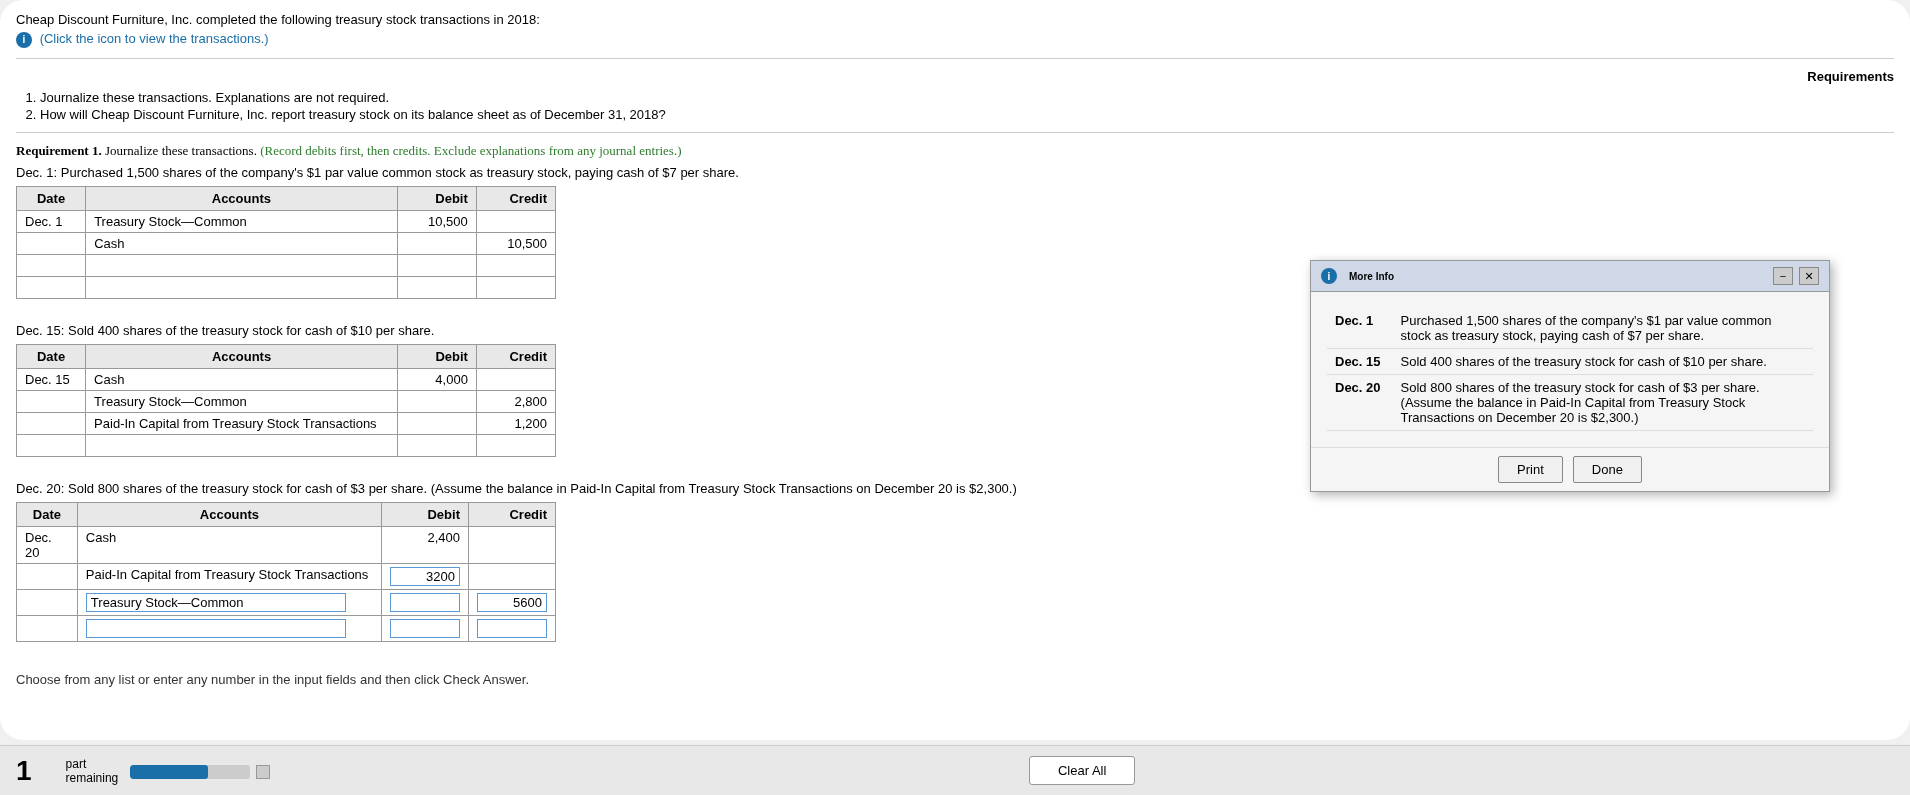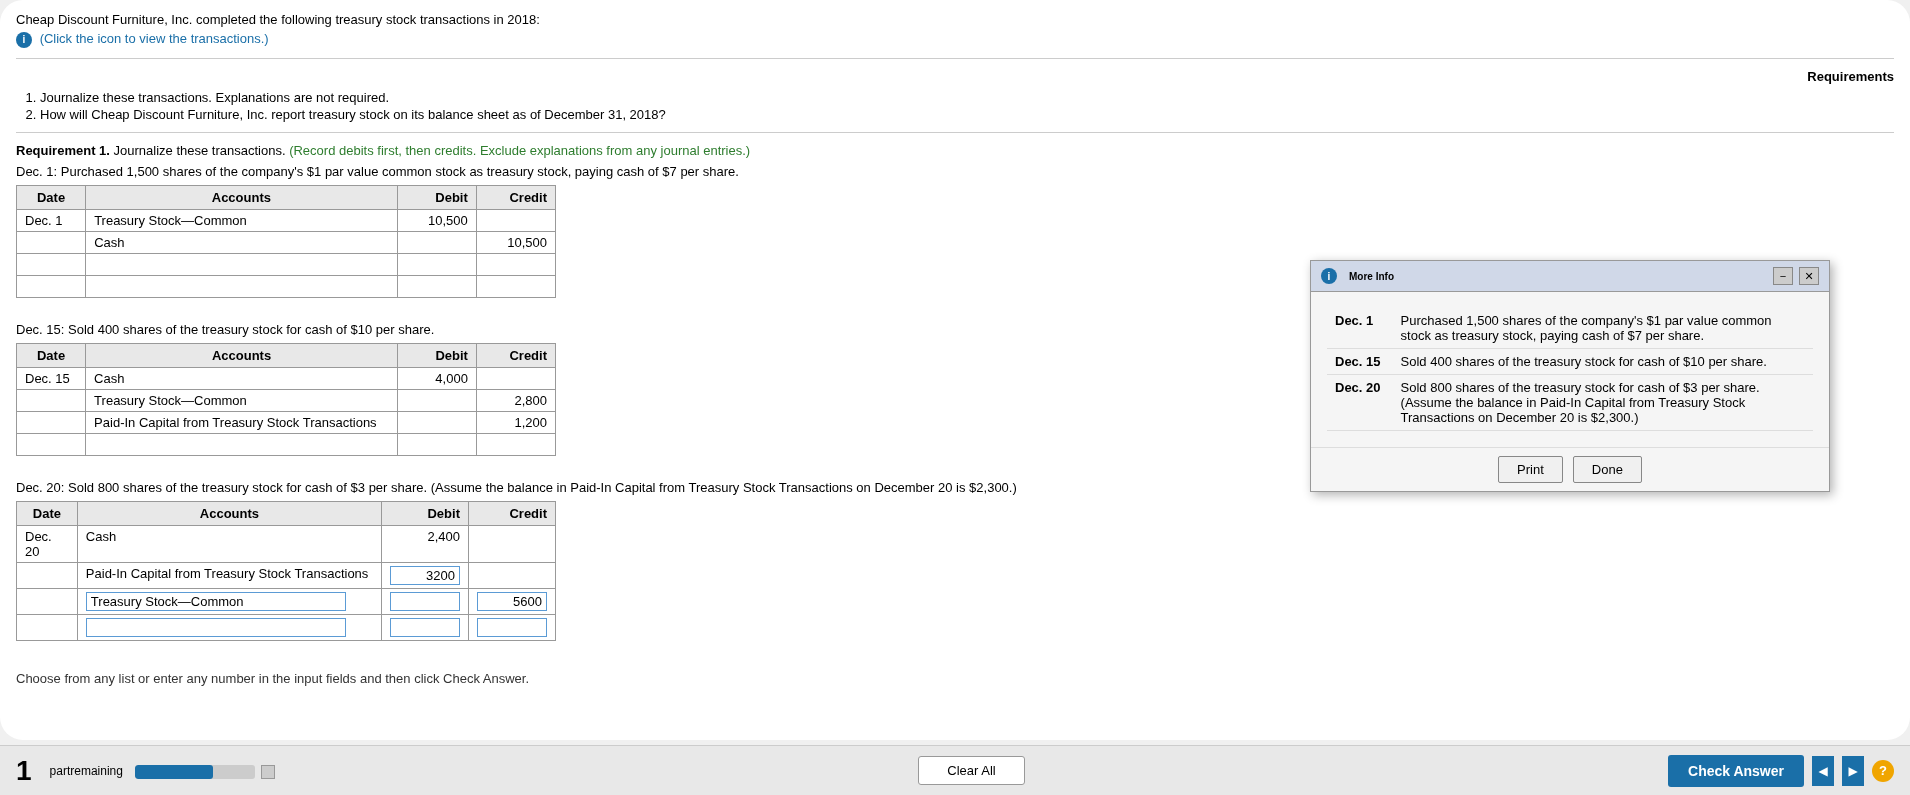--- a/index.html
+++ b/index.html
@@ -21,21 +21,21 @@
     .info-icon {
       display: inline-flex; align-items: center; justify-content: center;
       width: 16px; height: 16px; border-radius: 50%;
       background: #1a6fa8; color: #fff; font-size: 10px; font-weight: bold;
       margin-right: 4px; vertical-align: middle; cursor: pointer;
     }
     .requirements { margin-top: 10px; margin-bottom: 6px; font-weight: bold; text-align: right; }
     .req-list { padding-left: 24px; }
     .req-list li { margin-bottom: 2px; }
     .section-divider { border: none; border-top: 1px solid #ccc; margin: 10px 0; }
-    .req-header { margin: 8px 0 0 0; }
+    .req-header { margin: 8px 0 0 0; font-family: Liberation Serif, serif; }
     .req-header strong { font-weight: bold; }
     .req-header .instruction { color: #2e7d2e; }
     .transaction-desc { margin: 6px 0 6px 0; font-size: 13px; }
     .journal-table {
       border-collapse: collapse;
       width: 540px;
       margin-bottom: 24px;
     }
     .journal-table th {
       border: 1px solid #999;
@@ -75,21 +75,21 @@
       bottom: 0; left: 0; right: 0;
       height: 50px;
       background: #e8e8e8;
       border-top: 1px solid #ccc;
       display: flex;
       align-items: center;
       padding: 0 16px;
       justify-content: space-between;
     }
     .bottom-left { display: flex; align-items: center; gap: 12px; }
-    .part-info { display: flex; flex-direction: row; align-items: flex-start; }
+    .part-info { display: flex; flex-direction: column; align-items: flex-start; margin-left: 16px; }
     .part-label { font-size: 12px; }
     .progress-container { display: flex; align-items: center; gap: 6px; margin-top: 2px; }
     .progress-bar-bg {
       width: 120px; height: 14px;
       background: #ccc; border-radius: 3px; overflow: hidden;
     }
     .progress-bar-fill {
       height: 100%; background: #1a6fa8; border-radius: 3px;
     }
     .progress-square {
@@ -377,19 +377,13 @@
         <div class="progress-bar-fill" style="width:65%"></div>
       </div>
       <div class="progress-square"></div>
     </div>
   </div>
 
   <div class="bottom-center">
     <button class="clear-all-btn">Clear All</button>
   </div>
 
-  <div class="bottom-right">
-    <button class="check-answer-btn">Check Answer</button>
-    <button class="nav-btn">◀</button>
-    <button class="nav-btn">▶</button>
-    <div class="question-icon">?</div>
-  </div>
 </div>
 
 </body></html>

